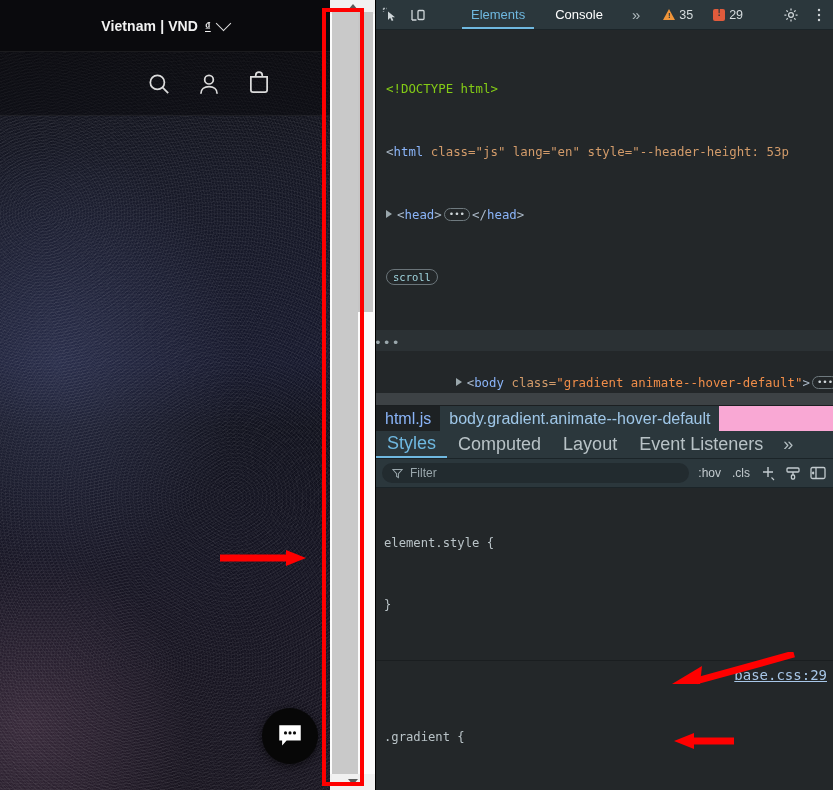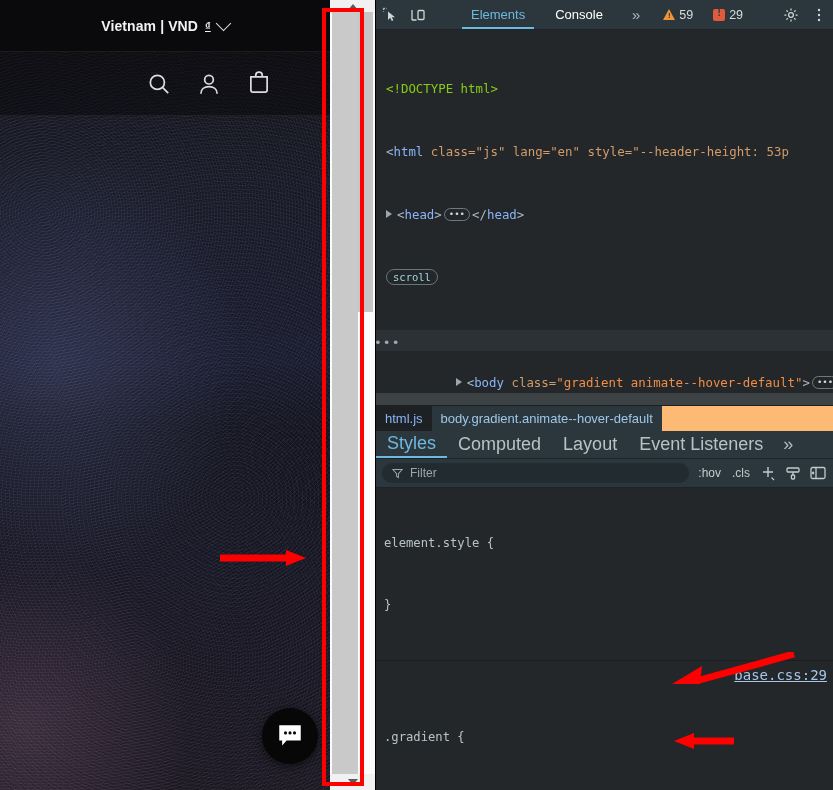--- a/index.html
+++ b/index.html
@@ -125,21 +125,21 @@
     display:inline-block; border:1px solid #6a7479; border-radius:8px; padding:0 6px;
     font-size:10.5px; line-height:14px; color:#a8d6b0; vertical-align:1px; margin-right:5px;
     font-family:"DejaVu Sans Mono",monospace;
   }
   .badge.scroll { color:#9fd4de; }
   .tri-tog { display:inline-block; width:0;height:0;border-top:4.5px solid transparent;border-bottom:4.5px solid transparent;border-left:6px solid #9aa7ac; margin-right:5px; vertical-align:1px; cursor:pointer;}
   .ellip { display:inline-block; border:1px solid #6f7a7f; border-radius:8px; color:#cfd6d9; font-size:9px; line-height:11px; padding:0 4px; vertical-align:2px; margin:0 2px; }
   .dots3 { position:absolute; left:-2px; top:2px; color:#9aa7ac; font-size:13px; letter-spacing:1px; }
 
   
-  .crumbs { height:26px; background:#fdba74; display:flex; align-items:stretch; font-size:13px;
+  .crumbs { height:26px; background:#f9a8d4; display:flex; align-items:stretch; font-size:16px;
             font-family:"Liberation Sans",sans-serif; border-top:1px solid #1b1f21; }
   .crumb { display:flex; align-items:center; padding:0 9px; color:#8ab4f8; cursor:pointer; }
   .crumb.first { background:#1d2123; }
   .crumb.cur { background:#2b373c; color:#9fc7e8; }
 
   
   .st-tabs { height:28px; background:#2b373c; display:flex; align-items:stretch;
              font-family:"Liberation Sans",sans-serif; font-size:18px; border-bottom:1px solid #1b2428; }
   .st-tab { display:flex; align-items:center; padding:0 11px; color:#b8c2c6; cursor:pointer; }
   .st-tab.active { color:#6fb8e0; border-bottom:2px solid #6fb8e0; }
@@ -248,21 +248,21 @@
           <path d="M2 3v10M2 13h4.5"></path>
             <rect x="8" y="3.5" width="6" height="9" rx="1"></rect>
         </svg>
       </span>
       <span class="tb-sep"></span>
       <span class="tb-tab active">Elements</span>
       <span class="tb-tab">Console</span>
       <span class="tb-more">»</span>
       <span class="tb-count">
         <span class="warn-tri"></span>
-        <span class="num">59</span>
+        <span class="num">35</span>
       </span>
       <span class="tb-count">
         <span class="err-sq"></span>
         <span class="num">29</span>
       </span>
       <span class="tb-sep"></span>
       <span class="tb-ico">
         <svg viewBox="0 0 16 16" fill="none" stroke="currentColor" stroke-width="1.25">
           <circle cx="8" cy="8" r="2.4"></circle>
           <path d="M8 1.4v2M8 12.6v2M1.4 8h2M12.6 8h2M3.4 3.4l1.4 1.4M11.2 11.2l1.4 1.4M12.6 3.4l-1.4 1.4M4.8 11.2l-1.4 1.4"></path>

